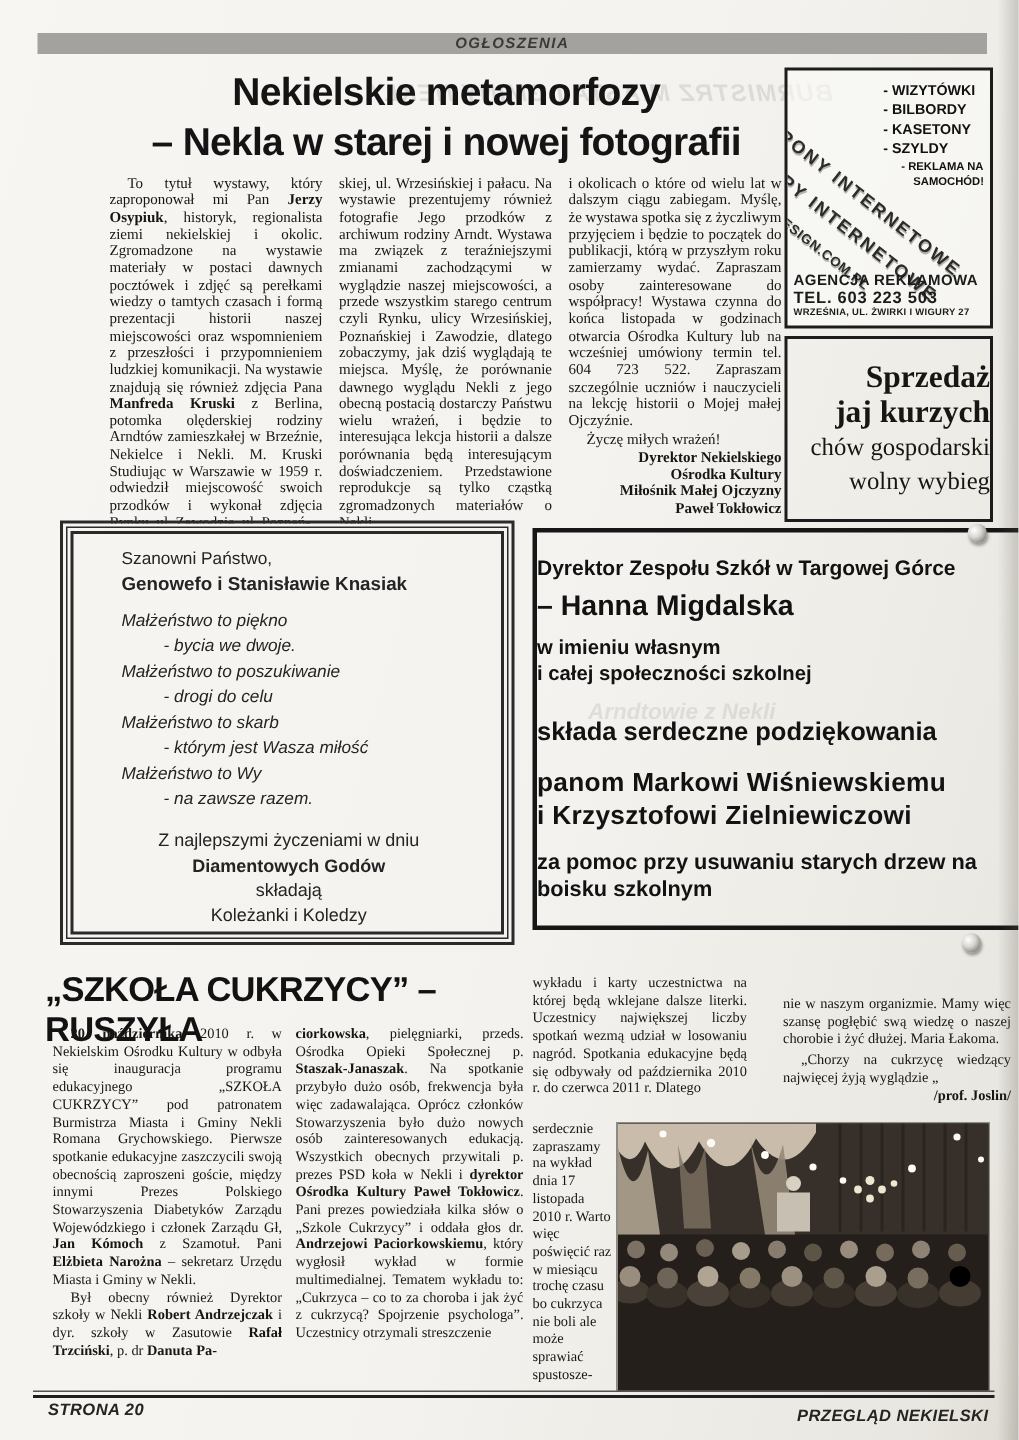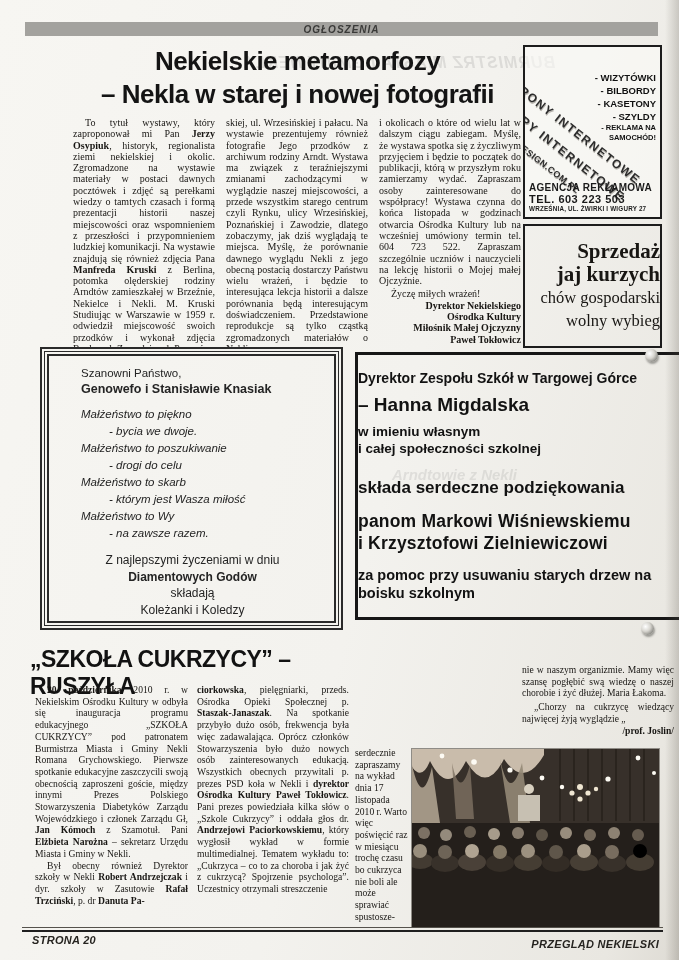--- a/index.html
+++ b/index.html
@@ -26,21 +26,21 @@
   .farewell{text-indent:12px;margin-top:2px !important;}
   .sig{text-align:right !important;font-weight:700;}
   b{font-weight:700;}
   
   .ad-web{position:absolute;left:523px;top:45px;width:135px;height:170px;border:2px solid #1c1c1c;
           background:rgba(252,251,248,.6);overflow:hidden;}
   .diag{position:absolute;left:-12px;top:22px;width:230px;transform:rotate(38deg);transform-origin:0 0;
         font-family:"Liberation Sans", sans-serif;color:#2b2b2b;text-shadow:1px 1px 0 #b5b2ac;}
   .diag .d1{font-weight:900;font-size:12px;letter-spacing:1.5px;line-height:23px;}
   .diag .d3{font-weight:900;font-size:9px;letter-spacing:.5px;line-height:20px;}
-  .weblist{position:absolute;right:4px;top:24px;font:900 9.5px/13px "Liberation Sans", sans-serif;color:#111;text-align:right;}
+  .weblist{position:absolute;right:4px;top:7px;font:900 9.5px/13px "Liberation Sans", sans-serif;color:#111;text-align:left;}
   .weblist .small{font-size:7.5px;line-height:10px;}
   .weblist .i4{margin-left:12px;} .weblist .i5{margin-left:20px;}
   .agency{position:absolute;left:4px;bottom:5px;font-family:"Liberation Sans", sans-serif;color:#1a1a1a;}
   .agency .a1{font-weight:900;font-size:10px;letter-spacing:.3px;}
   .agency .a2{font-weight:900;font-size:11px;letter-spacing:.5px;}
   .agency .a3{font-weight:700;font-size:6.3px;letter-spacing:.2px;}
   
   .ad-eggs{position:absolute;left:523px;top:224px;width:135px;height:120px;border:2px solid #1c1c1c;
            display:flex;flex-direction:column;justify-content:center;text-align:right;gap:0;}
   .ad-eggs div{line-height:23px;}
@@ -207,20 +207,23 @@
 
   <div class="bcol bc1">
     <p class="indent"><b>20 października</b> 2010 r. w Nekielskim Ośrodku Kultury w odbyła się inauguracja programu edukacyjnego „SZKOŁA CUKRZYCY” pod patronatem Burmistrza Miasta i Gminy Nekli Romana Grychowskiego. Pierwsze spotkanie edukacyjne zaszczycili swoją obecnością zaproszeni goście, między innymi Prezes Polskiego Stowarzyszenia Diabetyków Zarządu Wojewódzkiego i członek Zarządu Gł, <b>Jan Kómoch</b> z Szamotuł. Pani <b>Elżbieta Narożna</b> – sekretarz Urzędu Miasta i Gminy w Nekli.</p>
     <p>Był obecny również Dyrektor szkoły w Nekli <b>Robert Andrzejczak</b> i dyr. szkoły w Zasutowie <b>Rafał Trzciński</b>, p. dr <b>Danuta Pa-</b></p>
   </div>
   <div class="bcol bc2">
     <p><b>ciorkowska</b>, pielęgniarki, przeds. Ośrodka Opieki Społecznej p. <b>Staszak-Janaszak</b>. Na spotkanie przybyło dużo osób, frekwencja była więc zadawalająca. Oprócz członków Stowarzyszenia było dużo nowych osób zainteresowanych edukacją. Wszystkich obecnych przywitali p. prezes PSD koła w Nekli i <b>dyrektor Ośrodka Kultury Paweł Tokłowicz</b>. Pani prezes powiedziała kilka słów o „Szkole Cukrzycy” i oddała głos dr. <b>Andrzejowi Paciorkowskiemu</b>, który wygłosił wykład w formie multimedialnej. Tematem wykładu to: „Cukrzyca – co to za choroba i jak żyć z cukrzycą? Spojrzenie psychologa”. Uczestnicy otrzymali streszczenie</p>
   </div>
 
   <div class="region-br">
+    <div class="bcol bc3a">
+      <p>wykładu i karty uczestnictwa na której będą wklejane dalsze literki. Uczestnicy największej liczby spotkań wezmą udział w losowaniu nagród. Spotkania edukacyjne będą się odbywały od października 2010 r. do czerwca 2011 r. Dlatego</p>
+    </div>
     <div class="bcol bc3b">
       <p>serdecznie zapraszamy na wykład dnia 17 listopada 2010 r. Warto więc poświęcić raz w miesiącu trochę czasu bo cukrzyca nie boli ale może sprawiać spustosze-</p>
     </div>
     <div class="bcol bc4">
       <p>nie w naszym organizmie. Mamy więc szansę pogłębić swą wiedzę o naszej chorobie i żyć dłużej. Maria Łakoma.</p>
       <p class="quote">„Chorzy na cukrzycę wiedzący najwięcej żyją wyglądzie „</p>
       <p class="qauthor">/prof. Joslin/</p>
     </div>
 
     <div class="photo">

